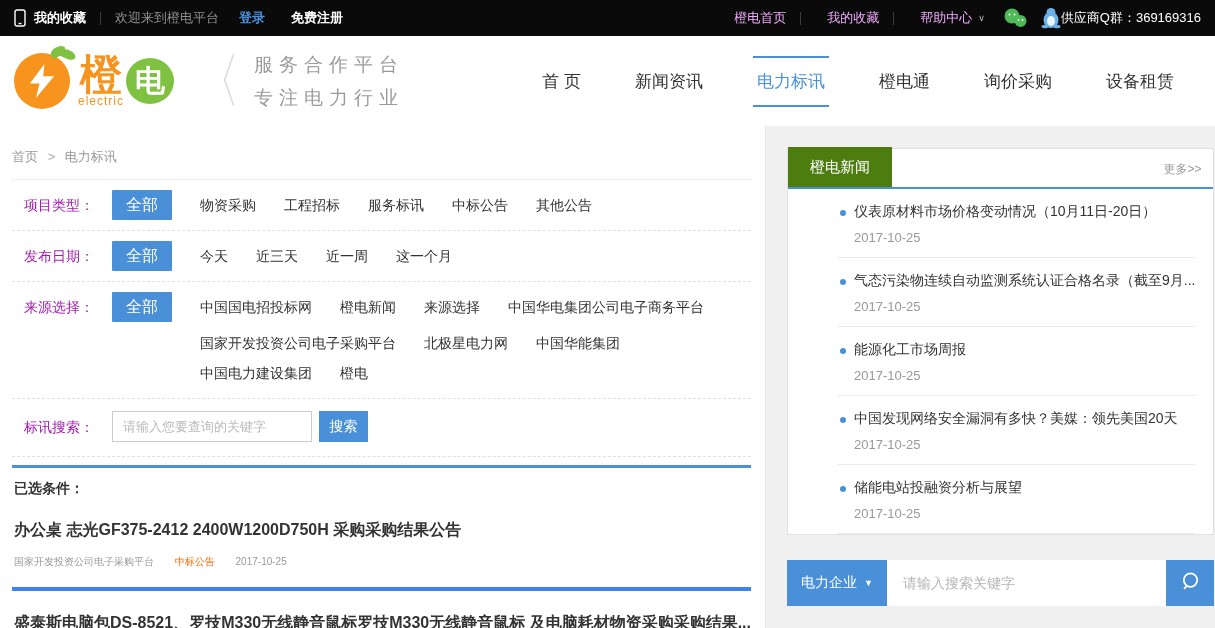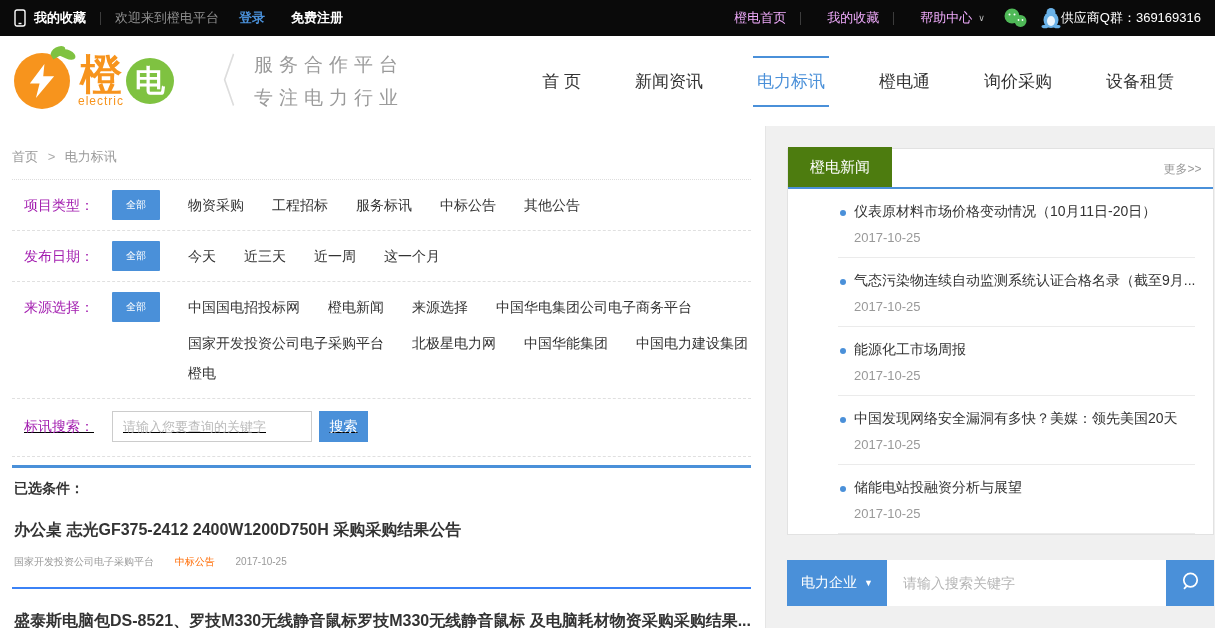--- a/index.html
+++ b/index.html
@@ -51,37 +51,37 @@
   .page { display:flex; width:1215px; min-height:502px; }
   .main { width:801px; background:#fff; border-right:1px solid #e5e5e5; padding:0 14px 0 12px; }
 
   .breadcrumb { padding-top:22px; font-size:13px; color:#999; }
   .breadcrumb .bc-sep { margin:0 6px; color:#aaa; }
   .dotted { border-bottom:1px dotted #ddd; margin-top:13px; }
   .dashed { border-bottom:1px dashed #e0e0e0; }
 
   .filter-row { display:flex; align-items:flex-start; padding:10px 0 10px 12px; }
   .filter-label { font-size:14px; color:#a21caf; line-height:30px; width:88px; flex:none; }
-  .btn-all { background:#4a90d9; color:#fff; font-size:10px; height:30px; padding:0 14px;
+  .btn-all { background:#4a90d9; color:#fff; font-size:16px; height:30px; padding:0 14px;
     display:inline-flex; align-items:center; cursor:pointer; flex:none; border-radius:1px; }
   .opts { display:flex; flex-wrap:wrap; align-items:center; }
   .opt { font-size:14px; color:#333; margin-left:28px; line-height:30px; cursor:pointer; white-space:nowrap; }
   .source-lines .opts + .opts { margin-top:6px; }
 
-  .search-row { display:flex; align-items:flex-start; padding:12px 0 14px 12px;text-decoration:underline; }
+  .search-row { display:flex; align-items:flex-end; padding:12px 0 14px 12px; }
   .search-input { width:200px; height:31px; border:1px solid #ccc; font-size:13px; padding:0 10px;
     color:#333; outline:none; }
   .search-input::placeholder { color:#bbb; }
   .btn-search { height:31px; width:49px; background:#4a90d9; color:#fff; border:none; font-size:14px;
     margin-left:7px; cursor:pointer; }
 
   .blue-rule { height:3px; background:#4a90d9; margin-top:8px; }
   .selected-label { font-size:14px; font-weight:bold; color:#333; padding:12px 0 0 2px; }
 
-  .result-item { padding:22px 0 18px 2px; border-bottom:2px solid #3b82f6; }
+  .result-item { padding:22px 0 18px 2px; border-bottom:4px solid #3b82f6; }
   .result-title { font-size:16px; font-weight:bold; color:#333; white-space:nowrap; overflow:hidden;
     text-overflow:ellipsis; cursor:pointer; }
   .result-meta { margin-top:14px; font-size:10px; color:#999; }
   .result-tag { color:#ff6a00; margin-left:18px; }
   .result-date { margin-left:18px; }
 
   
   .sidebar { flex:1; padding:22px 10px 0 21px; }
   .news-box { background:#fff; border:1px solid #e2e2e2; }
   .news-head { height:40px; display:flex; align-items:flex-end; border-bottom:2px solid #4a90d9; }

